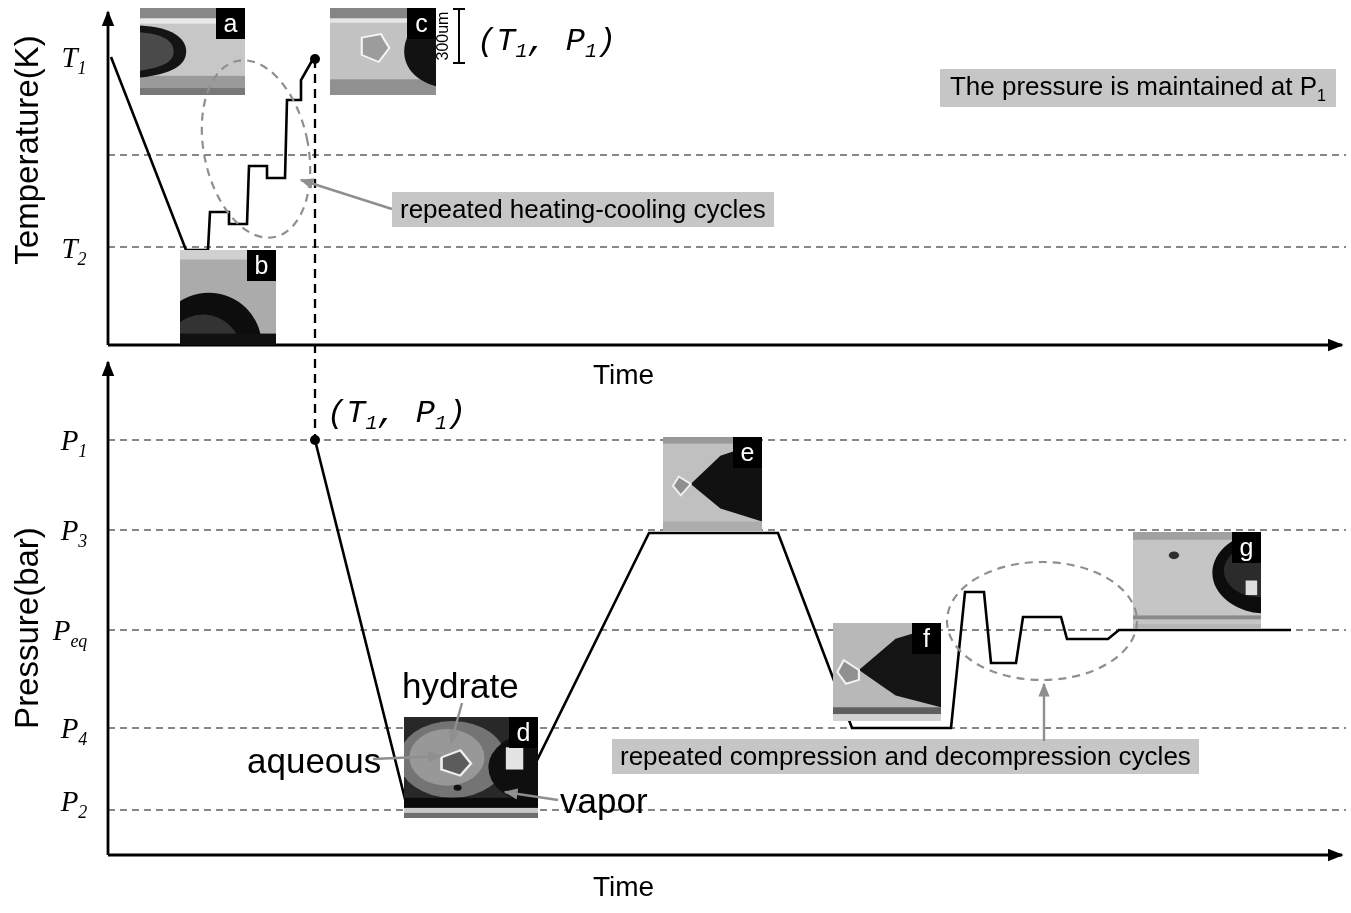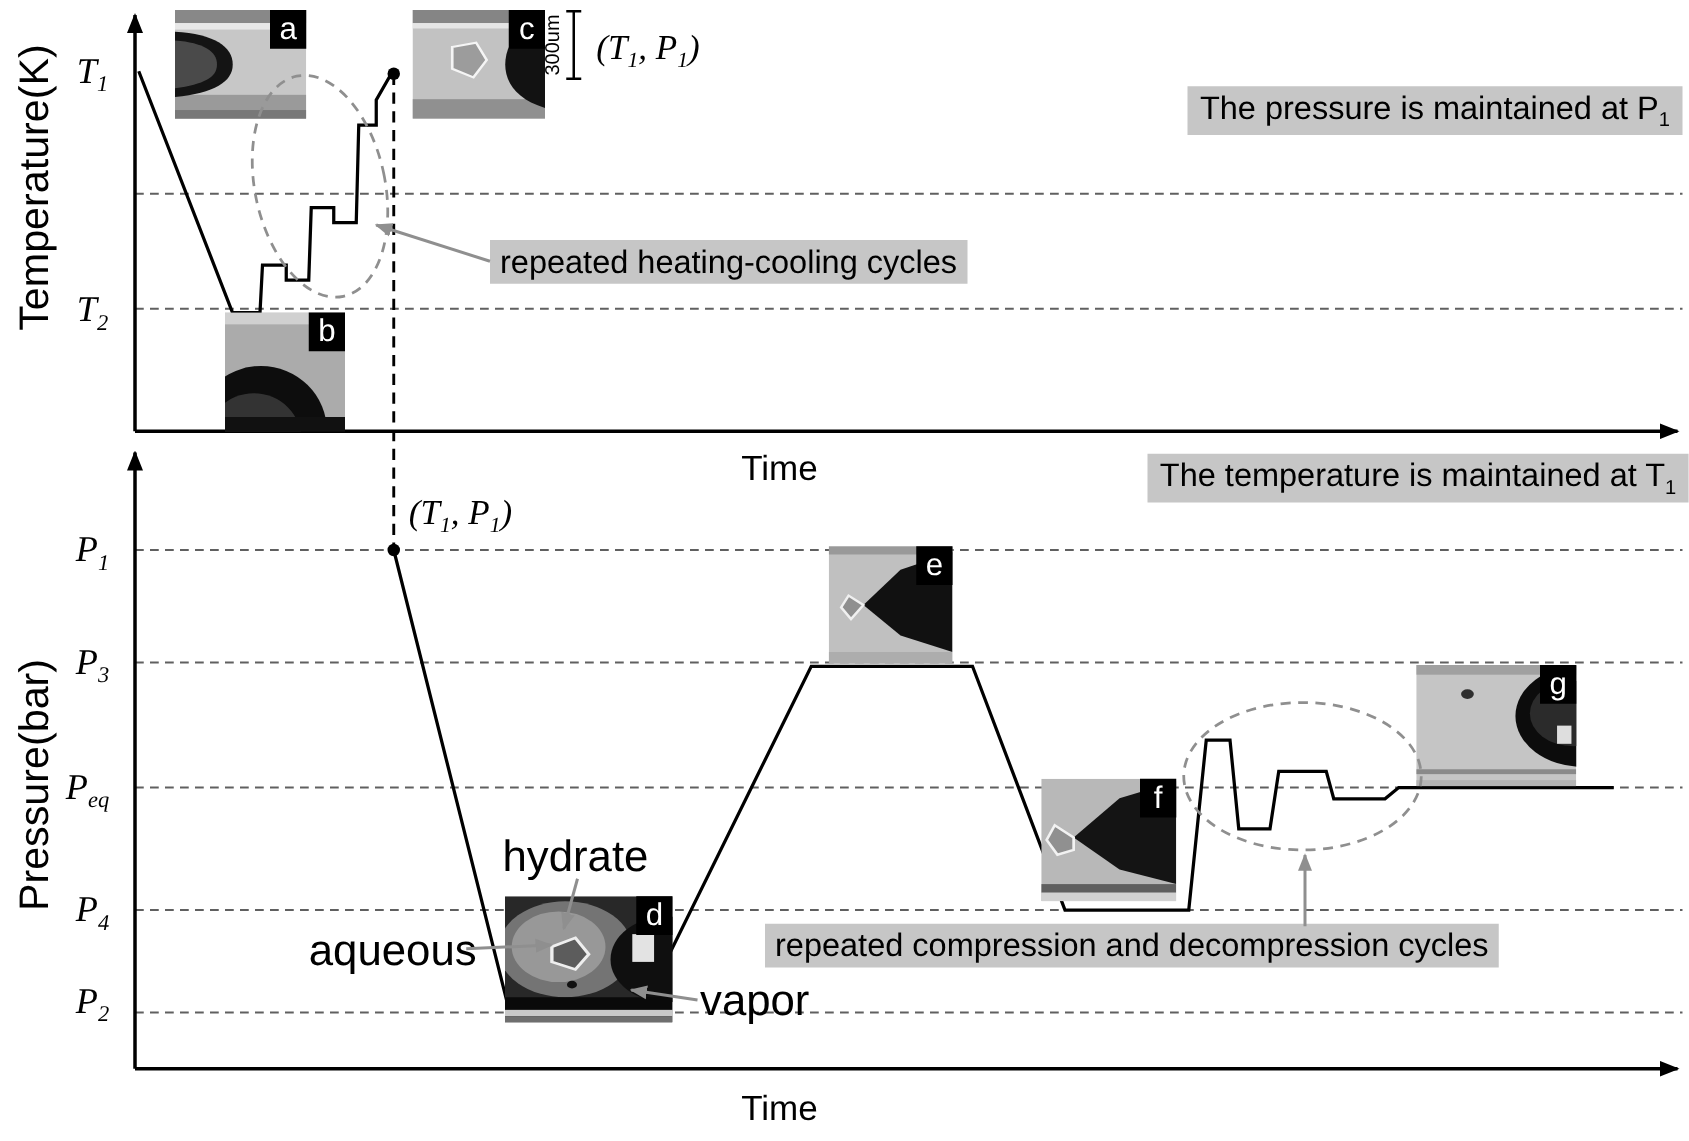--- a/index.html
+++ b/index.html
@@ -10,21 +10,21 @@
   svg.layer{position:absolute;left:0;top:0;width:1351px;height:913px}
   #plot{z-index:1}
   #overlay{z-index:6}
   .label{position:absolute;z-index:5;white-space:nowrap}
   .axis-title{font-size:33px;text-align:center;transform:rotate(-90deg)}
   .tick{font-family:"Liberation Serif",serif;font-style:italic;font-size:29px;text-align:center}
   sub{font-size:0.62em}
   .time-title{font-size:28px;text-align:left}
   .notebox{background:var(--note-bg);font-size:26px;padding:2px 10px}
   .annobox{background:var(--note-bg);font-size:26px;padding:2px 8px}
-  .pt{font-family:Liberation Serif, serif;font-style:italic;font-size:28px}
+  .pt{font-family:Liberation Mono, monospace;font-style:italic;font-size:32px}
   .phase{font-size:35px}
   .sbar-text{font-size:16px;transform:rotate(-90deg);text-align:center}
   .micro{position:absolute;z-index:4}
   .micro svg{position:absolute;left:0;top:0;width:100%;height:100%}
   .img-tag{position:absolute;top:0;right:0;width:29px;height:31px;background:#000;color:#fff;
            font-size:25px;display:flex;align-items:center;justify-content:center}
   .grid{stroke:#606060;stroke-width:1.6;stroke-dasharray:7 5}
   .curve{fill:none;stroke:var(--ink);stroke-width:2.6}
   .connector{stroke:var(--ink);stroke-width:2.3;stroke-dasharray:9 6}
   .axis{stroke:var(--ink);stroke-width:2.8}
@@ -174,22 +174,21 @@
 
   <div class="label tick" style="left:48px;top:424px;width:52px">P<sub>1</sub></div>
   <div class="label tick" style="left:48px;top:514px;width:52px">P<sub>3</sub></div>
   <div class="label tick" style="left:40px;top:614px;width:60px">P<sub>eq</sub></div>
   <div class="label tick" style="left:48px;top:712px;width:52px">P<sub>4</sub></div>
   <div class="label tick" style="left:48px;top:785px;width:52px">P<sub>2</sub></div>
 
   <div class="label time-title" style="left:593px;top:359px;width:130px">Time</div>
   <div class="label time-title" style="left:593px;top:871px;width:130px">Time</div>
 
-  <div class="label notebox" style="right:5px;top:69px">The pressure is maintained at P<sub>1</sub></div>
-  <div class="label notebox" style="right:0px;top:363px">The temperature is maintained at T<sub>1</sub></div>
+  <div class="label notebox" style="right:15px;top:69px">The pressure is maintained at P<sub>1</sub></div>
 
   <div class="label annobox" style="left:392px;top:192px">repeated heating-cooling cycles</div>
   <div class="label annobox" style="left:612px;top:739px">repeated compression and decompression cycles</div>
 
   <div class="label pt" style="left:477px;top:23px">(T<sub>1</sub>, P<sub>1</sub>)</div>
   <div class="label pt" style="left:327px;top:395px">(T<sub>1</sub>, P<sub>1</sub>)</div>
 
   <div class="label phase" style="left:402px;top:666px">hydrate</div>
   <div class="label phase" style="left:247px;top:741px">aqueous</div>
   <div class="label phase" style="left:560px;top:781px">vapor</div>

